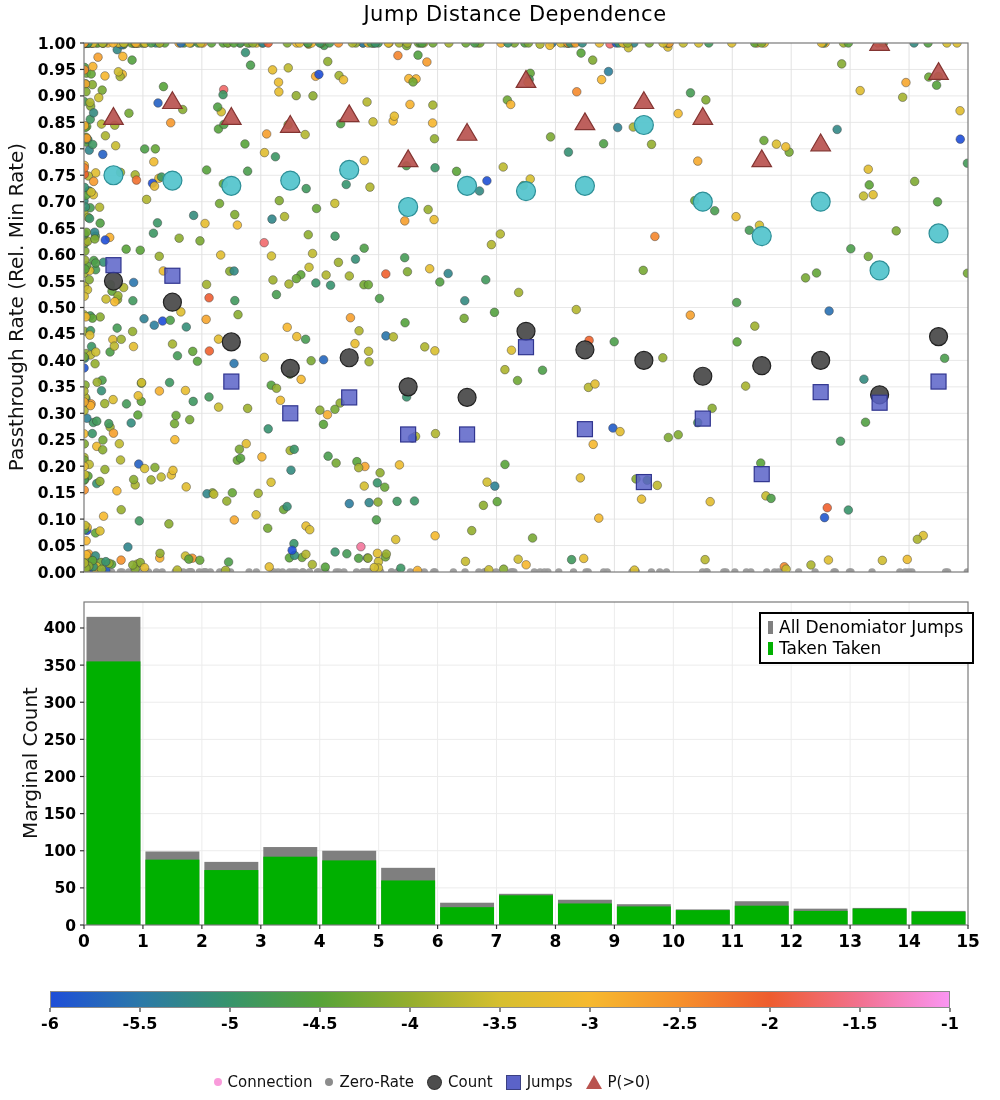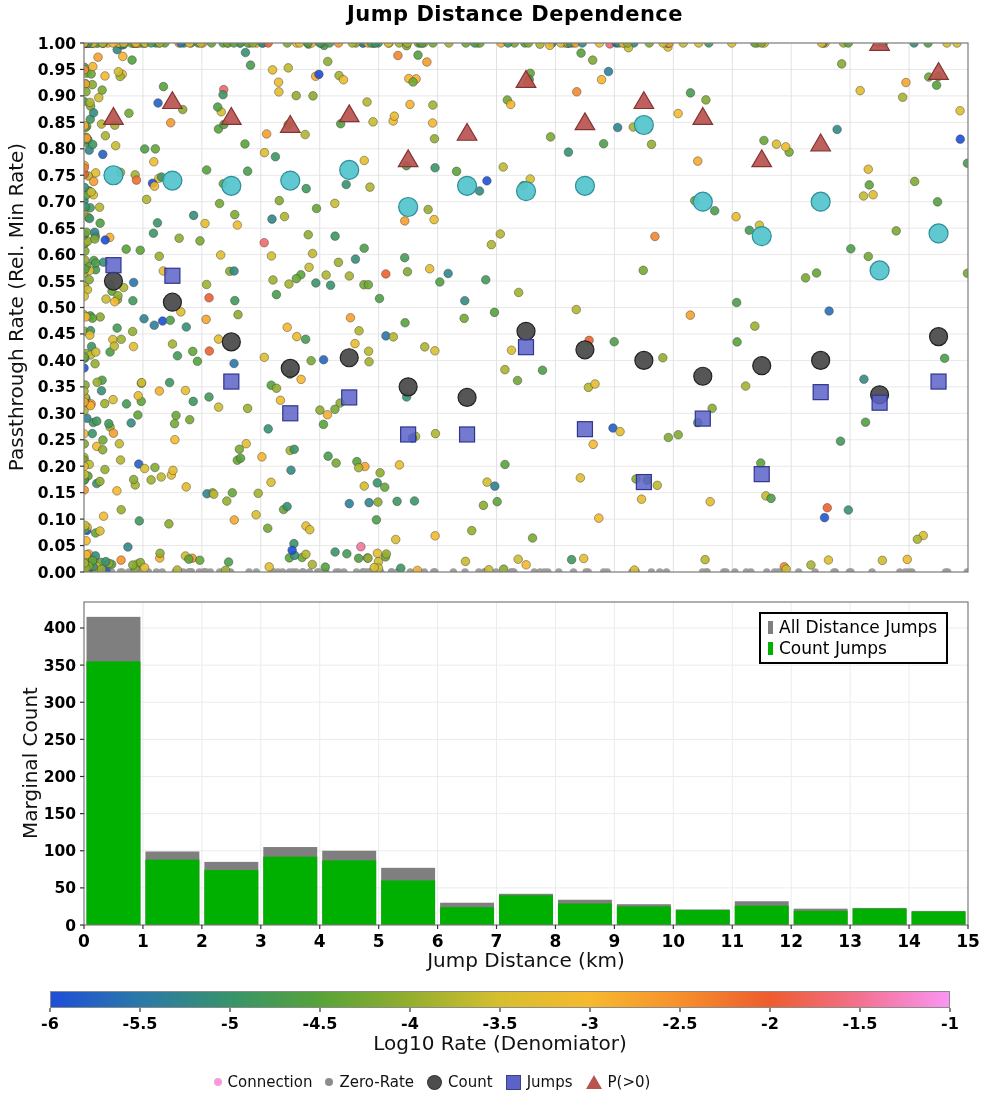--- a/index.html
+++ b/index.html
@@ -1,20 +1,20 @@
 <!DOCTYPE html>
 <html><head>
 <meta charset="utf-8">
 <style>
   html,body{margin:0;padding:0;background:#fff;}
   .canvas{position:relative;width:1000px;height:1100px;background:#fff;overflow:hidden;
           font-family:"DejaVu Sans","Liberation Sans",sans-serif;color:#000;}
   #chart-svg{position:absolute;left:0;top:0;}
   .chart-title{position:absolute;left:30px;top:2px;width:970px;text-align:center;
-               font-size:21px;font-weight:bold;letter-spacing:.5px;}
+               font-size:21px;font-weight:normal;letter-spacing:.5px;}
   .axis-label{position:absolute;font-size:20px;color:#111;white-space:nowrap;line-height:24px;}
   .ylabel-scatter{left:-264px;top:295px;width:560px;text-align:center;transform:rotate(-90deg);}
   .ylabel-hist{left:-120px;top:751px;width:300px;text-align:center;transform:rotate(-90deg);}
   .xlabel-hist{left:52px;top:948px;width:948px;text-align:center;}
   .colorbar-label{left:0;top:1031px;width:1000px;text-align:center;}
   .colorbar{position:absolute;left:50px;top:991px;width:900px;height:17px;
             border:1px solid #8a8a8a;box-sizing:border-box;}
   .hist-legend{position:absolute;left:759px;top:612px;border:2px solid #000;background:#fff;
                padding:3px 9px 4px 7px;display:flex;flex-direction:column;gap:1px;}
   .hl-item{display:flex;align-items:center;gap:6px;font-size:17px;white-space:nowrap;}
@@ -1200,34 +1200,32 @@
       <line x1="950" x2="950" y1="1008" y2="1012" stroke="#333" stroke-width="1.2"></line>
       <text x="950" y="1029" text-anchor="middle" font-size="16" font-weight="bold" fill="#000">-1</text>
     </svg>
 
   <div class="chart-title">Jump Distance Dependence</div>
 
   <div class="axis-label ylabel-scatter">Passthrough Rate (Rel. Min Rate)</div>
 
   <div class="axis-label ylabel-hist">Marginal Count</div>
 
-  <div class="axis-label xlabel-hist">Jump Distance (km)</div>
 
   <div class="colorbar" id="colorbar" style="background: linear-gradient(90deg, rgb(30, 78, 216), rgb(43, 121, 168), rgb(55, 148, 107), rgb(87, 163, 56), rgb(149, 174, 46), rgb(214, 191, 47), rgb(246, 185, 47), rgb(246, 144, 43), rgb(238, 92, 46), rgb(242, 113, 143), rgb(250, 149, 242));"></div>
 
-  <div class="axis-label colorbar-label">Log10 Rate (Denomiator)</div>
 
   <div class="hist-legend" id="hist-legend">
       <div class="hl-item">
         <span class="hl-swatch" style="background: rgb(127, 127, 127);"></span>
-        <span>All Distance Jumps</span>
+        <span>All Denomiator Jumps</span>
       </div>
       <div class="hl-item">
         <span class="hl-swatch" style="background: rgb(0, 176, 0);"></span>
-        <span>Count Jumps</span>
+        <span>Taken Taken</span>
       </div>
     </div>
 
   <div class="bottom-legend" id="bottom-legend">
       <div class="bl-item">
         <span class="bl-icon" style="width: 8px; height: 8px; border-radius: 50%; background: rgb(249, 155, 219);"></span>
         <span>Connection</span>
       </div>
       <div class="bl-item">
         <span class="bl-icon" style="width: 8px; height: 8px; border-radius: 50%; background: rgb(140, 140, 140);"></span>

